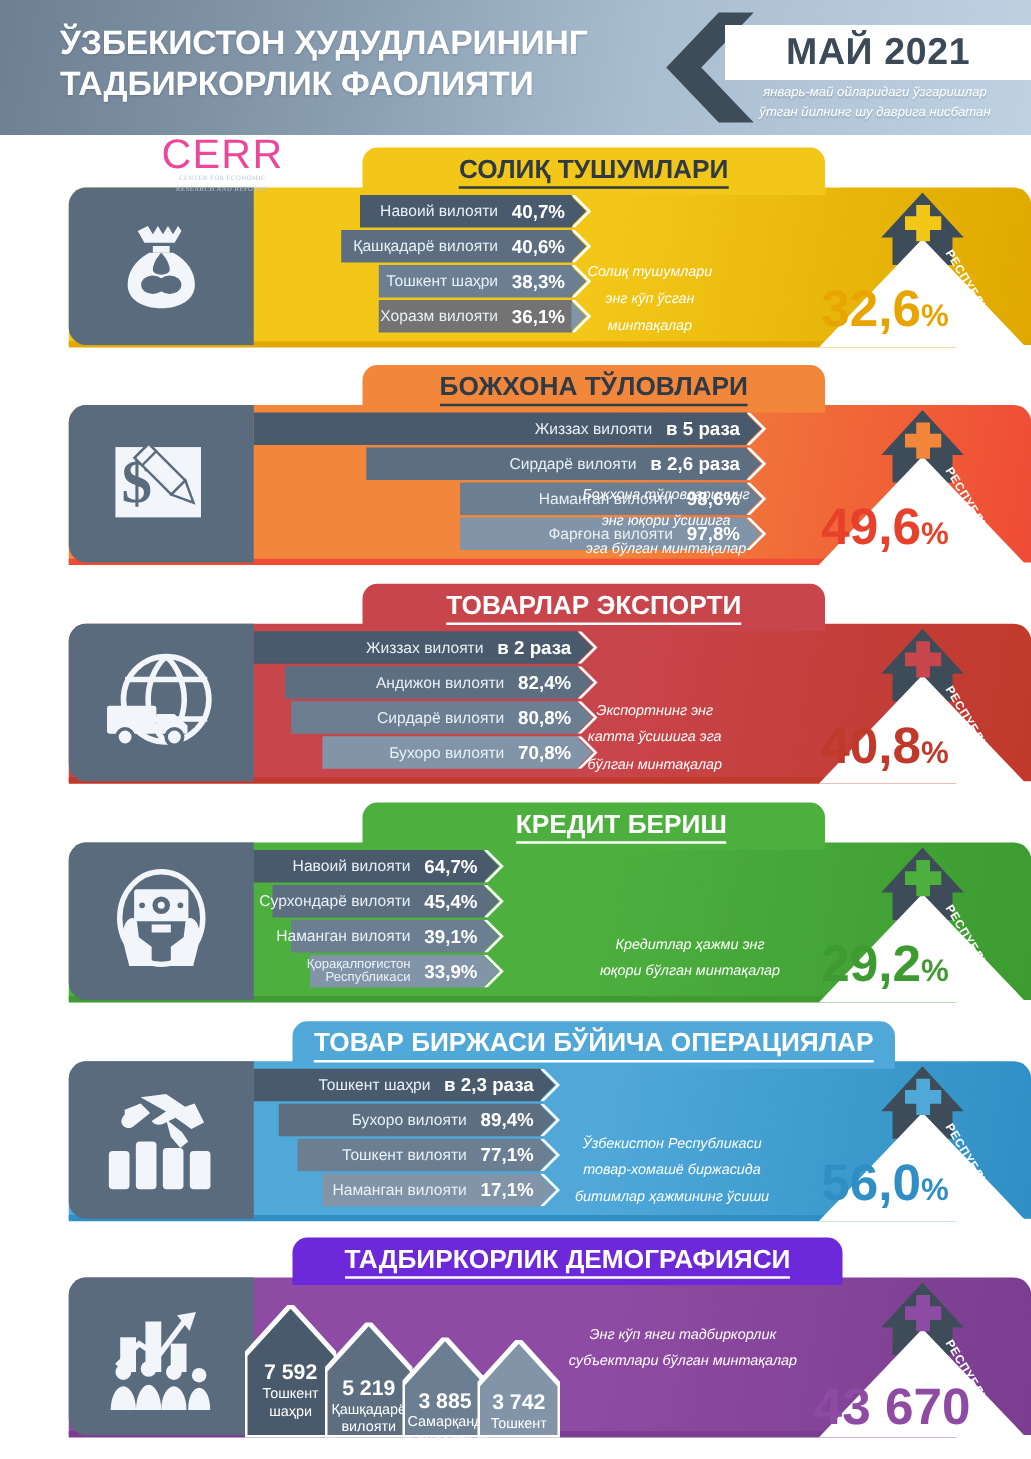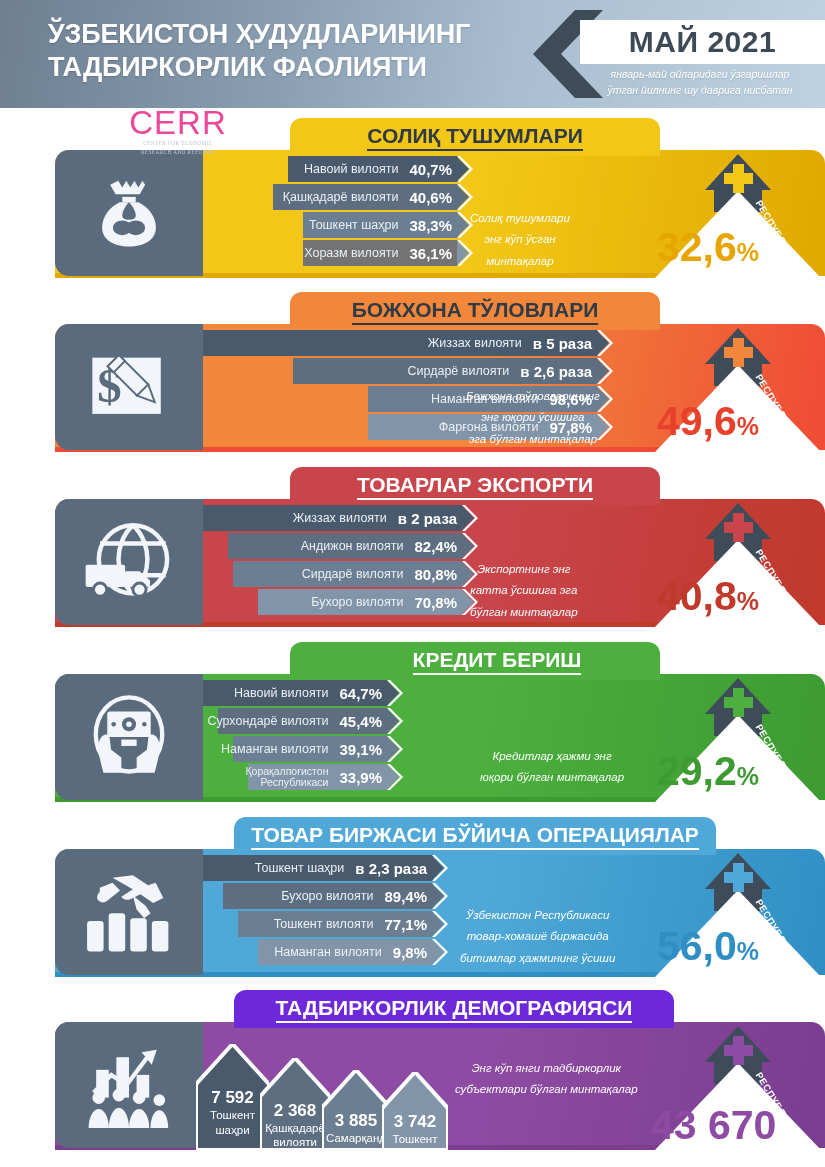--- a/index.html
+++ b/index.html
@@ -552,21 +552,21 @@
           <span class="rval">77,1%</span>
           <div class="rarrow">
             <svg width="17" height="26" viewBox="0 0 17 26">
               <polygon points="0,0 3,0 16,13 3,26 0,26 13,13" fill="#ffffff"></polygon>
               <polygon points="0,1 0,25 12,13" fill="#6c7f92"></polygon>
             </svg>
           </div>
         </div>
         <div class="row" style="top: 84px; left: 55px; width: 175px; background: rgb(130, 149, 168);">
           <span class="rlabel">Наманган вилояти</span>
-          <span class="rval">9,8%</span>
+          <span class="rval">17,1%</span>
           <div class="rarrow">
             <svg width="17" height="26" viewBox="0 0 17 26">
               <polygon points="0,0 3,0 16,13 3,26 0,26 13,13" fill="#ffffff"></polygon>
               <polygon points="0,1 0,25 12,13" fill="#8295a8"></polygon>
             </svg>
           </div>
         </div>
       </div>
       <div class="desc" style="left: 460px; top: 88px;">
         <div>Ўзбекистон Республикаси</div>
@@ -619,21 +619,21 @@
           <div class="htxt" style="top: 44.15px;">
             <div class="hnum">7 592</div>
             <div class="hname">Тошкент<br>шаҳри</div>
           </div>
         </div>
         <div class="house" style="left: 64px; width: 70px; height: 92px;">
           <svg width="70" height="92" viewBox="0 0 70 92">
             <polygon points="35,0 70,38.5 70,92 0,92 0,38.5" fill="#5c6e80" stroke="#ffffff" stroke-width="4"></polygon>
           </svg>
           <div class="htxt" style="top: 42.5px;">
-            <div class="hnum">2 368</div>
+            <div class="hnum">5 219</div>
             <div class="hname">Қашқадарё<br>вилояти</div>
           </div>
         </div>
         <div class="house" style="left: 126px; width: 68px; height: 80px;">
           <svg width="68" height="80" viewBox="0 0 68 80">
             <polygon points="34,0 68,37.400000000000006 68,80 0,80 0,37.400000000000006" fill="#6c7f92" stroke="#ffffff" stroke-width="4"></polygon>
           </svg>
           <div class="htxt" style="top: 41.4px;">
             <div class="hnum">3 885</div>
             <div class="hname">Самарқанд<br>вилояти</div>

